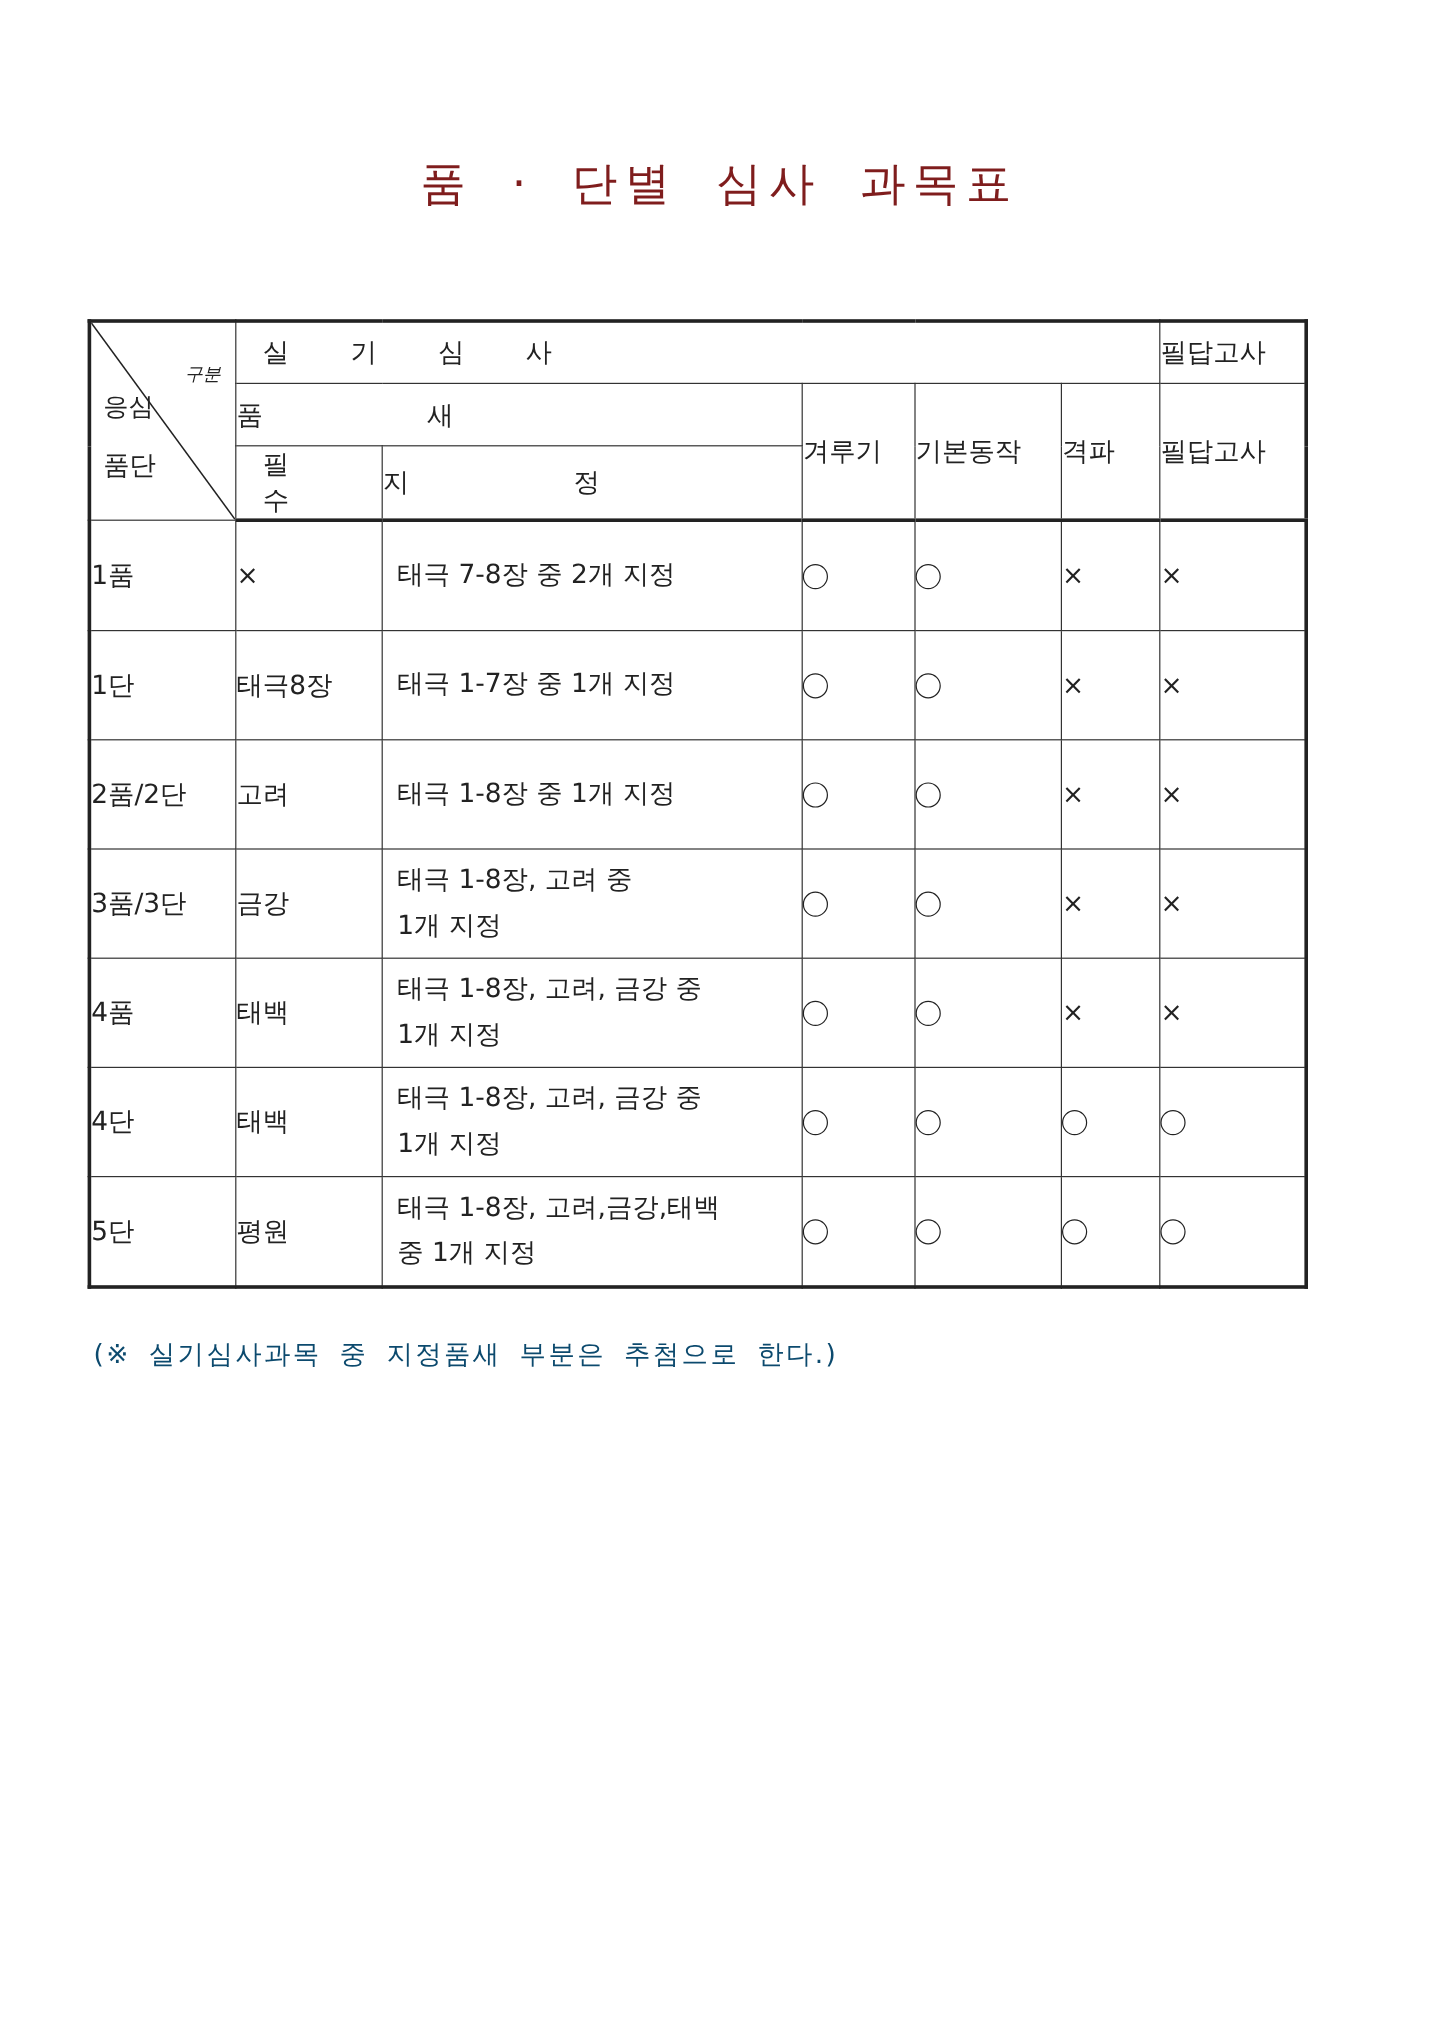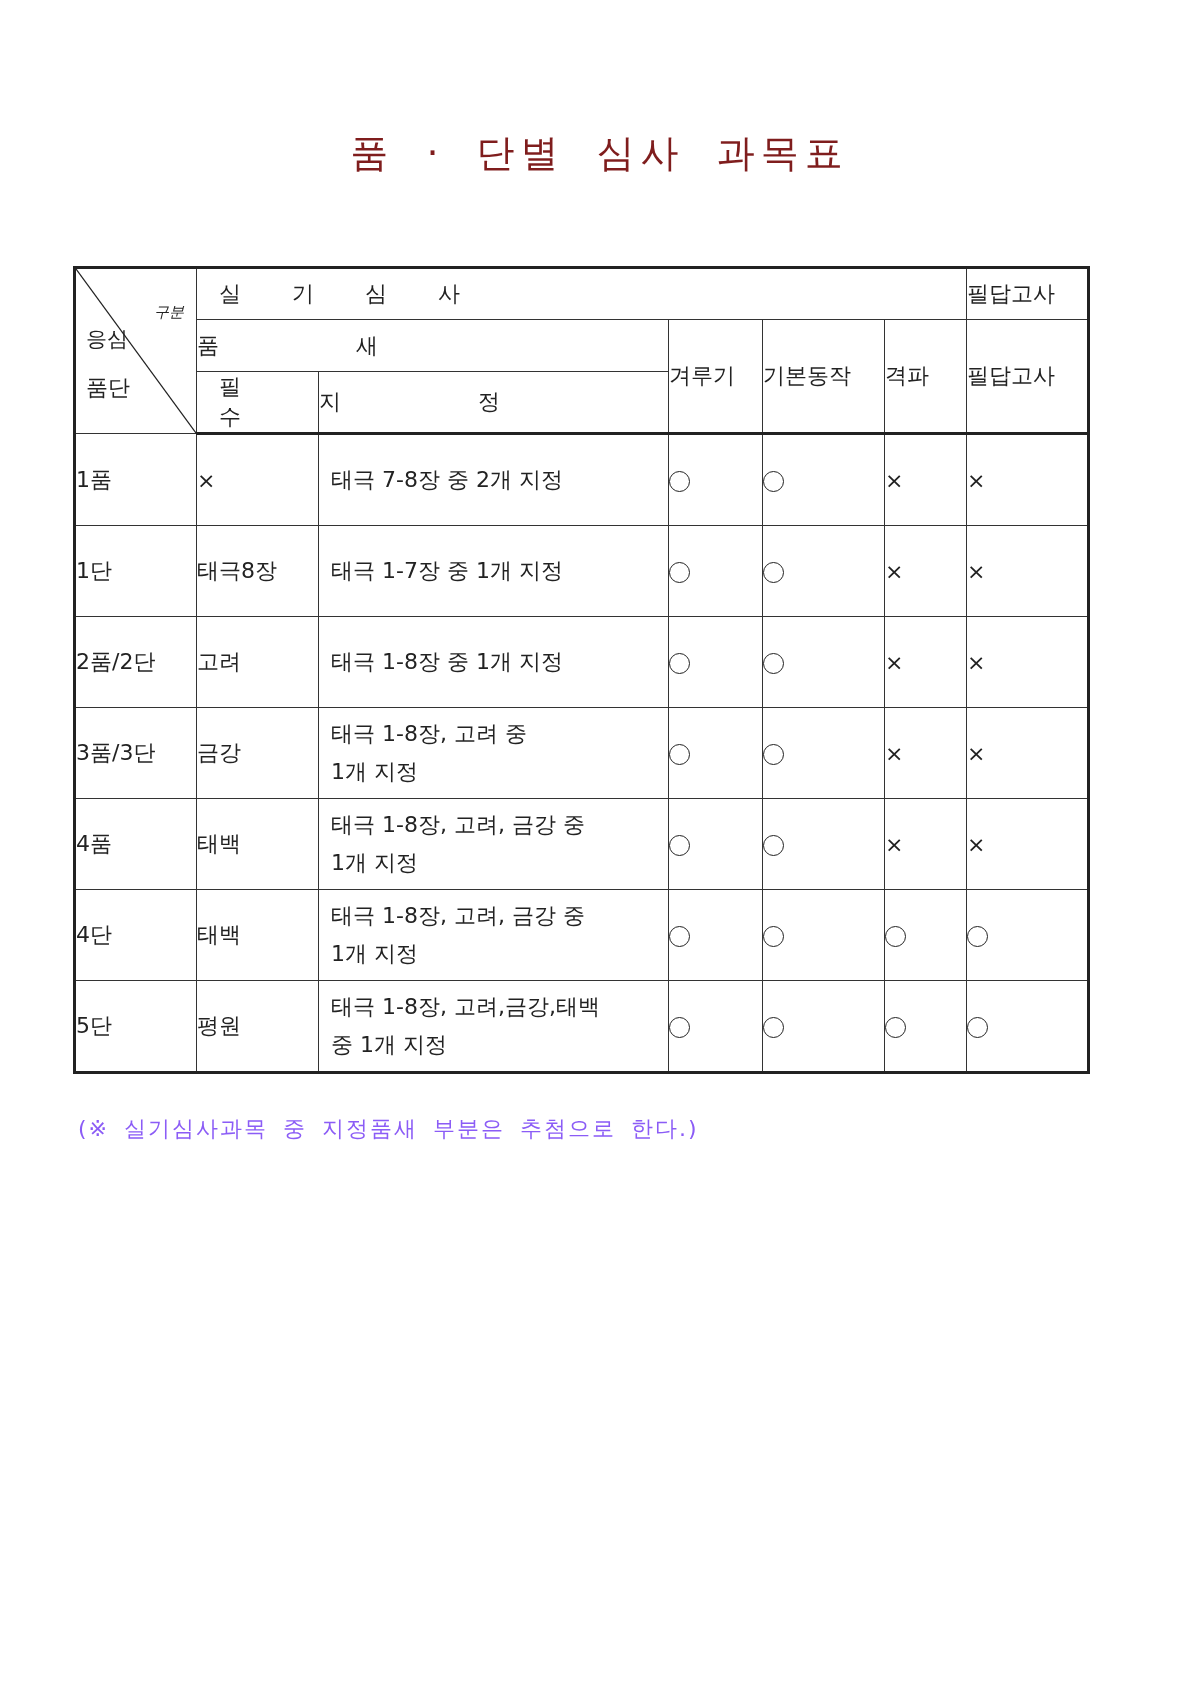--- a/index.html
+++ b/index.html
@@ -35,21 +35,21 @@
     .diag-top { position: absolute; right: 12px; top: 34px; font-size: 15px; font-style: italic; }
     .diag-bot1 { position: absolute; left: 10px; top: 56px; font-size: 21px; }
     .diag-bot2 { position: absolute; left: 10px; top: 104px; font-size: 22px; }
     .mark-o {
       display: inline-block; width: 19px; height: 19px; border: 1.6px solid #222;
       border-radius: 50%; vertical-align: middle;
     }
     .mark-x { font-size: 24px; }
     .note {
       position: absolute; left: 78px; top: 1114px; font-size: 22px;
-      letter-spacing: 2px; word-spacing: 6px; color: #8b5cf6;
+      letter-spacing: 2px; word-spacing: 6px; color: #0c4a6e;
     }
   </style>
 </head>
 <body>
 
 <div class="title">품 · 단별 심사 과목표</div>
 
 <table class="exam">
   <colgroup>
     <col style="width:122px">

